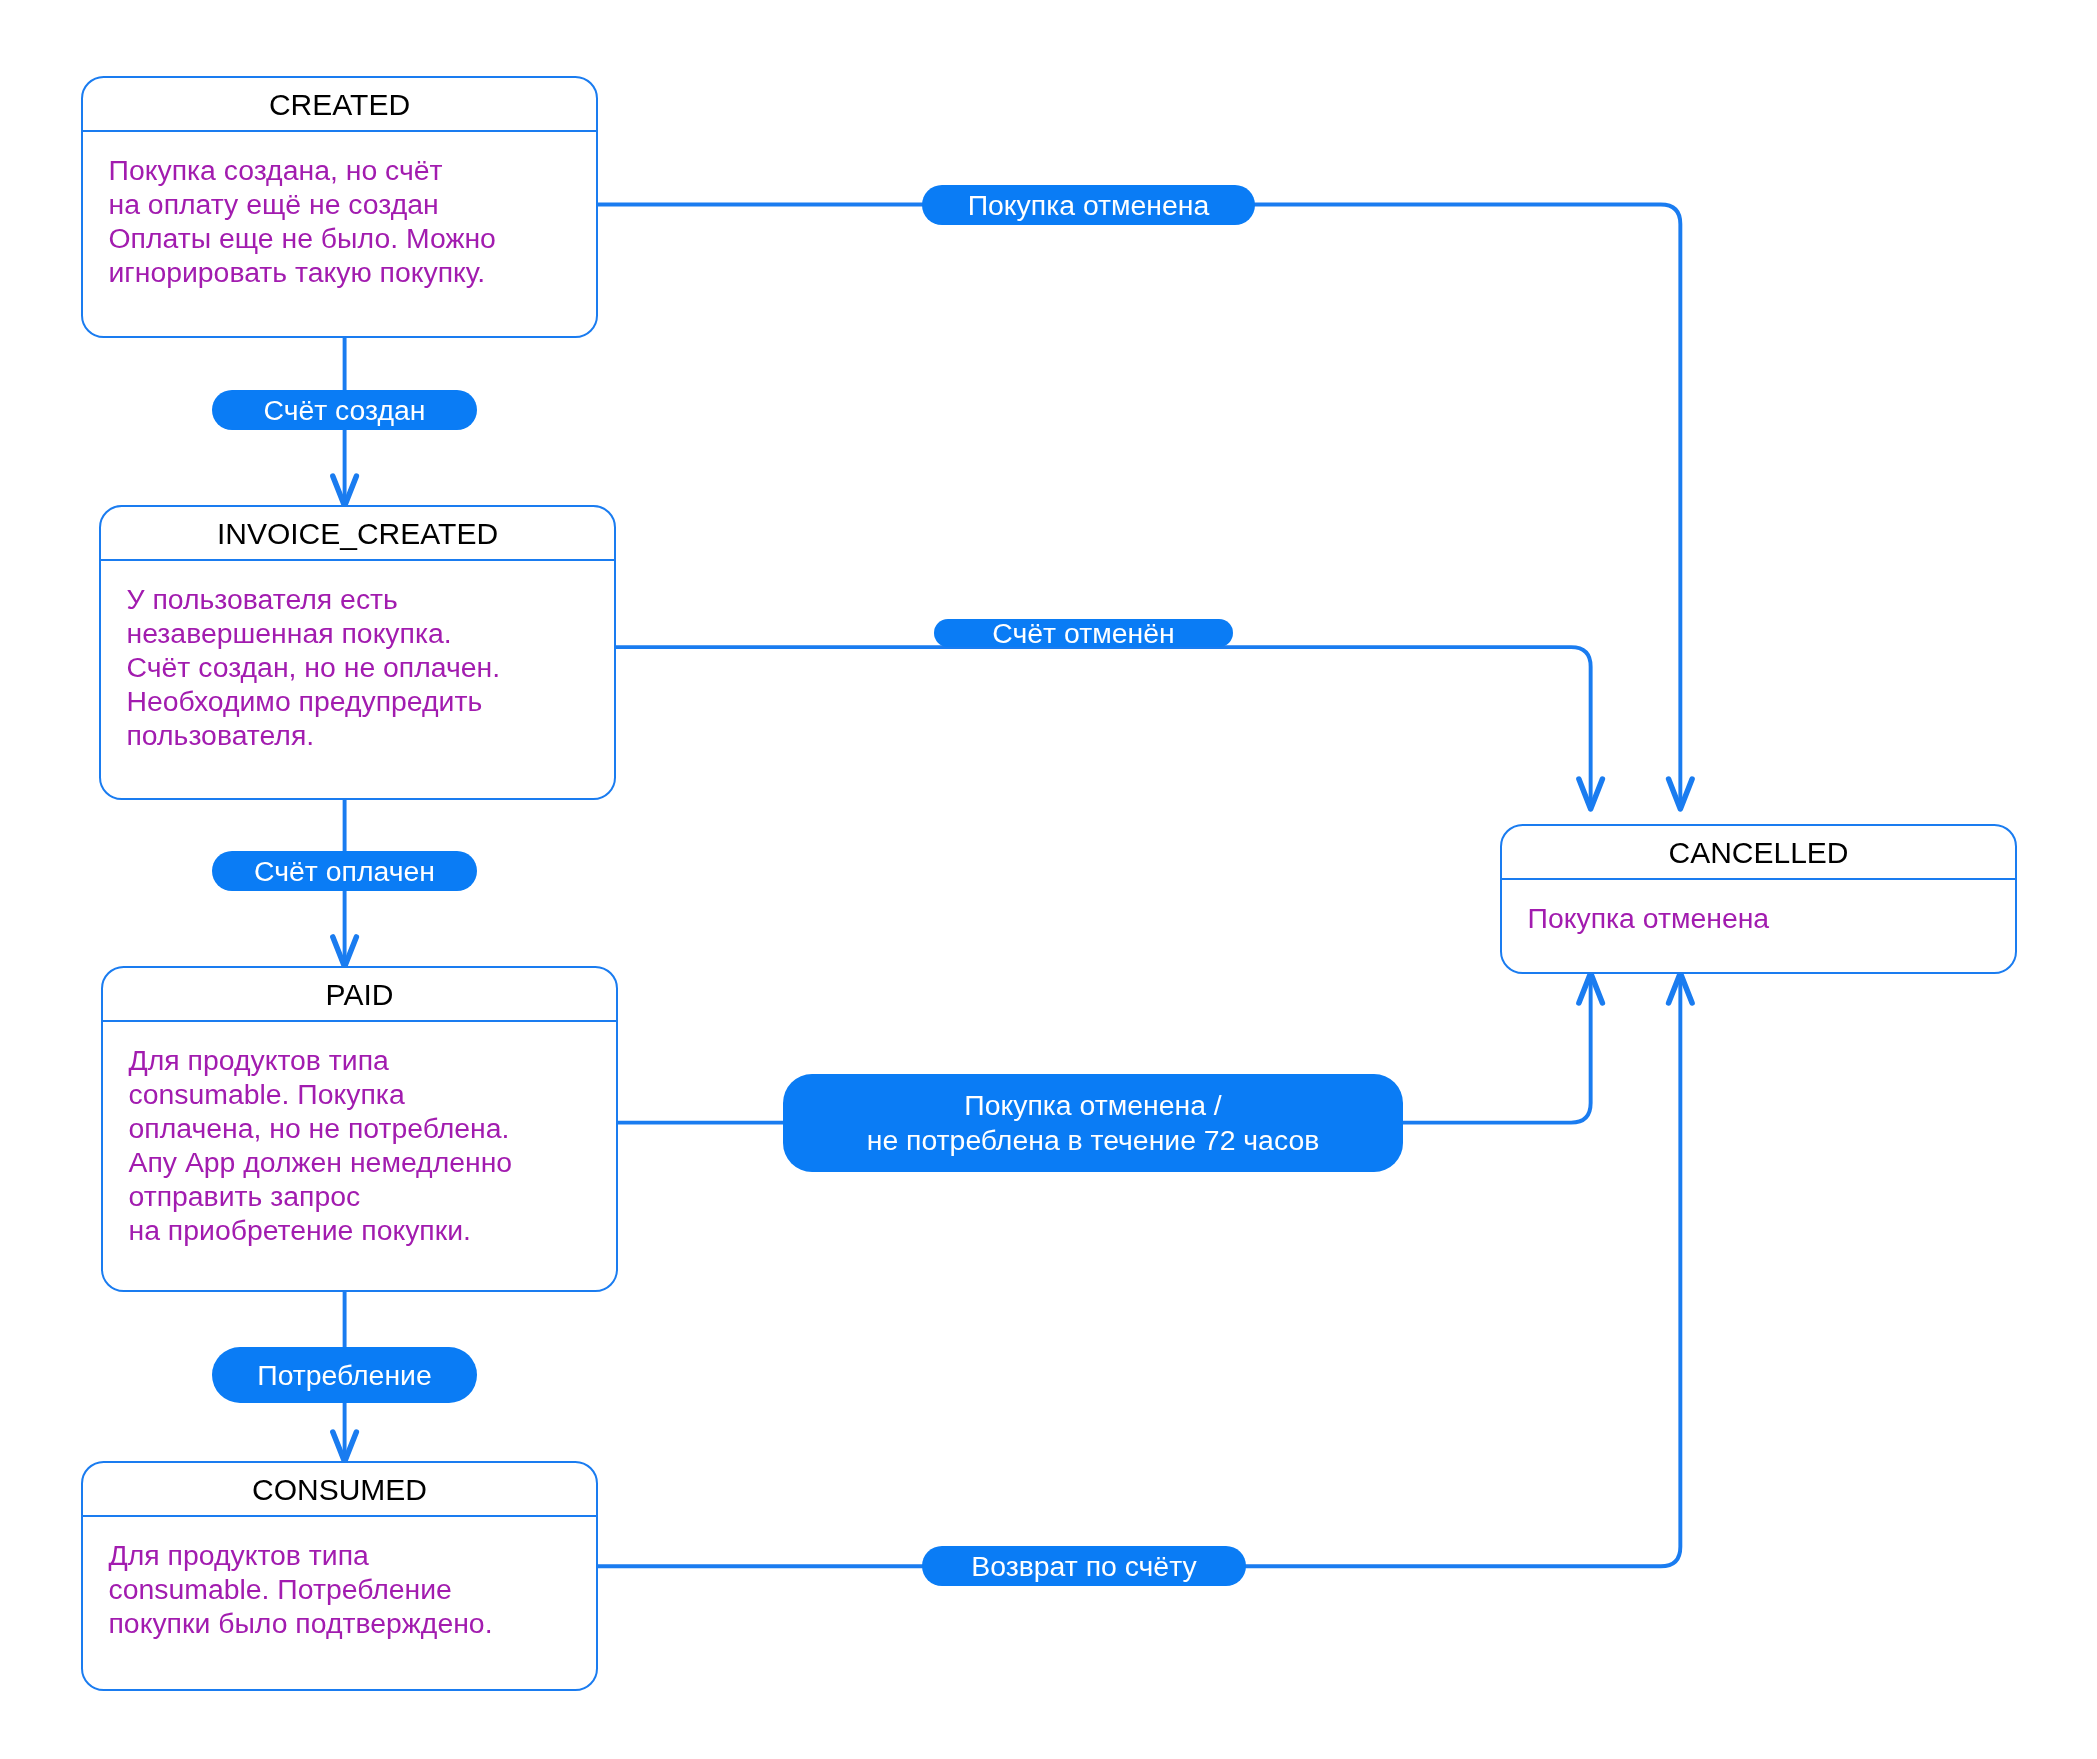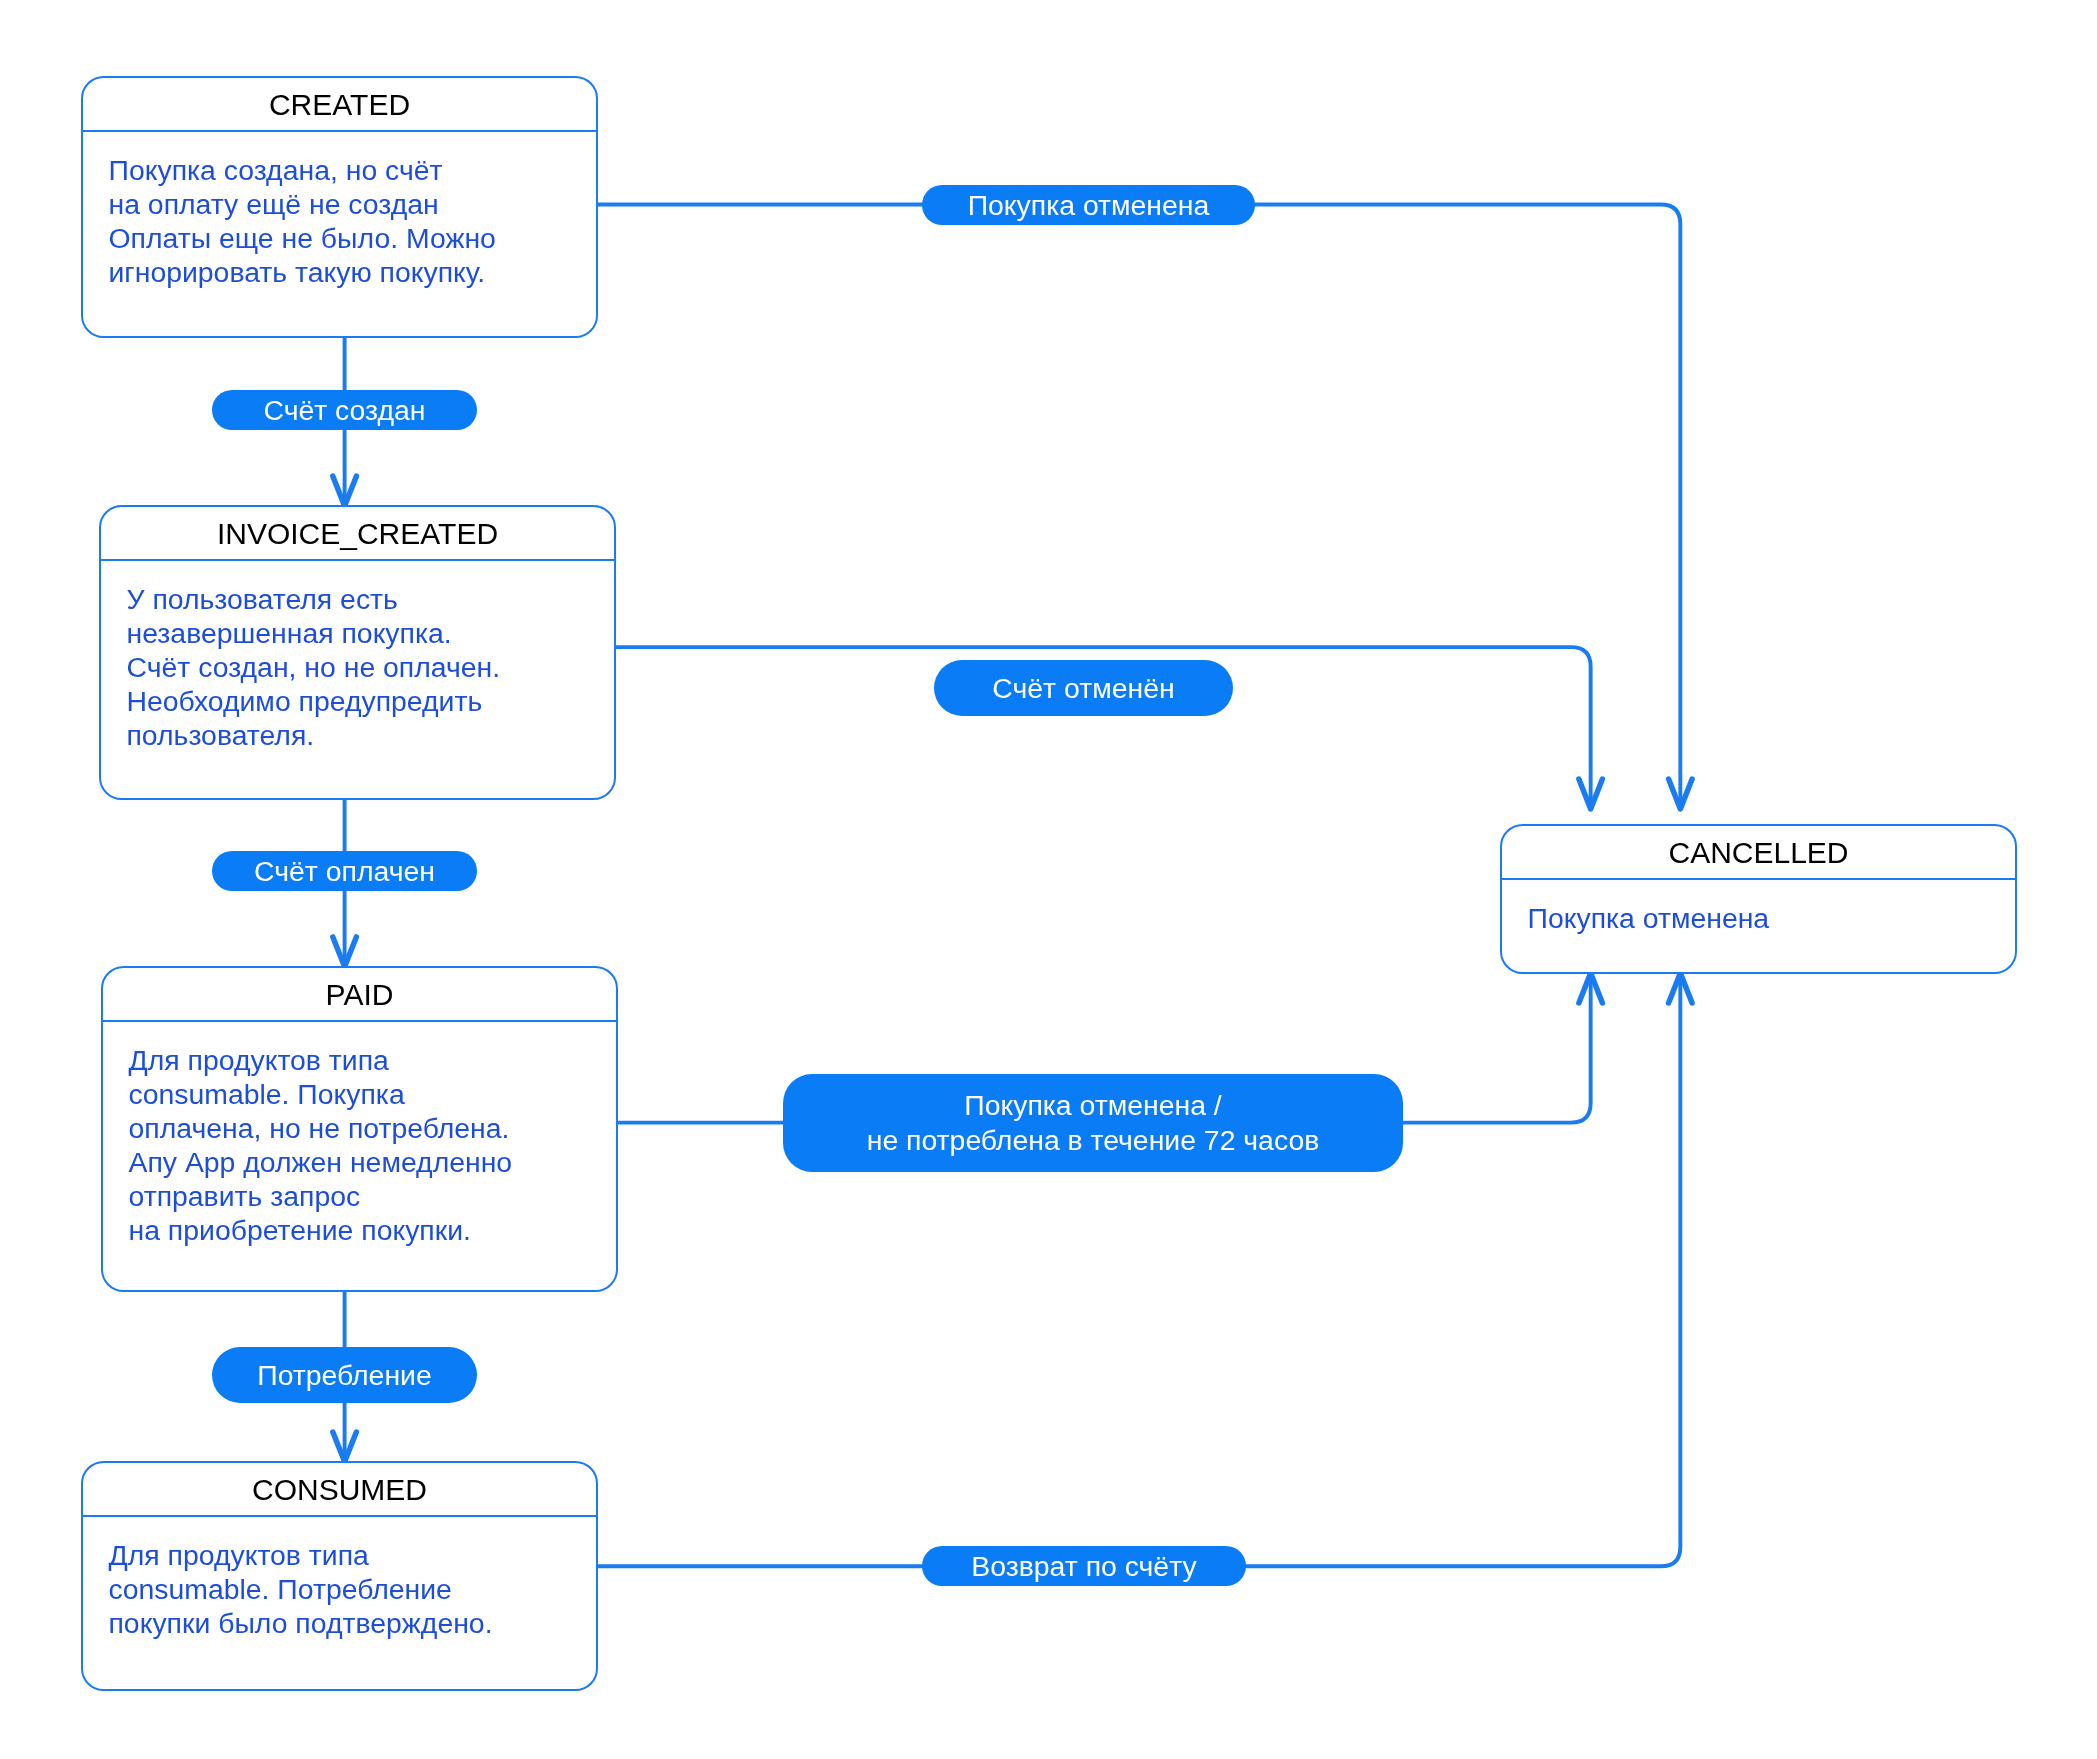--- a/index.html
+++ b/index.html
@@ -22,21 +22,21 @@
     color:#000000;
     border-bottom:2.5px solid #1a7cf0;
     box-sizing:border-box;
     white-space:nowrap;
     overflow:hidden;
   }
   .node-body{
     padding:20.6px 25.5px 0 25.5px;
     font-size:28.4px;
     line-height:1.20;
-    color:#1d4ed8;
+    color:#a21caf;
     white-space:pre-line;
     box-sizing:border-box;
   }
 
   .pill{
     position:absolute;
     background:#0a7cf5;
     color:#ffffff;
     border-radius:490px;
     font-size:28.4px;
@@ -115,21 +115,21 @@
 
   <div class="node" style="left:1500px;top:824px;width:517px;height:150px;">
     <div class="node-title">CANCELLED</div>
     <div class="node-body">Покупка отменена</div>
   </div>
 
   <div class="pill" style="left:922px;top:185px;width:333px;height:40px;">Покупка отменена</div>
 
   <div class="pill" style="left:212px;top:390px;width:265px;height:40px;">Счёт создан</div>
 
-  <div class="pill" style="left:934px;top:660px;width:299px;height:56px;">Счёт отменён</div>
+  <div class="pill" style="left:934px;top:619px;width:299px;height:28px;">Счёт отменён</div>
 
   <div class="pill" style="left:212px;top:851px;width:265px;height:40px;">Счёт оплачен</div>
 
   <div class="pill" style="left:783px;top:1074px;width:620px;height:98px;border-radius:29px;">Покупка отменена /
 не потреблена в течение 72 часов</div>
 
   <div class="pill" style="left:212px;top:1347px;width:265px;height:56px;">Потребление</div>
 
   <div class="pill" style="left:922px;top:1546px;width:324px;height:40px;">Возврат по счёту</div>
 

